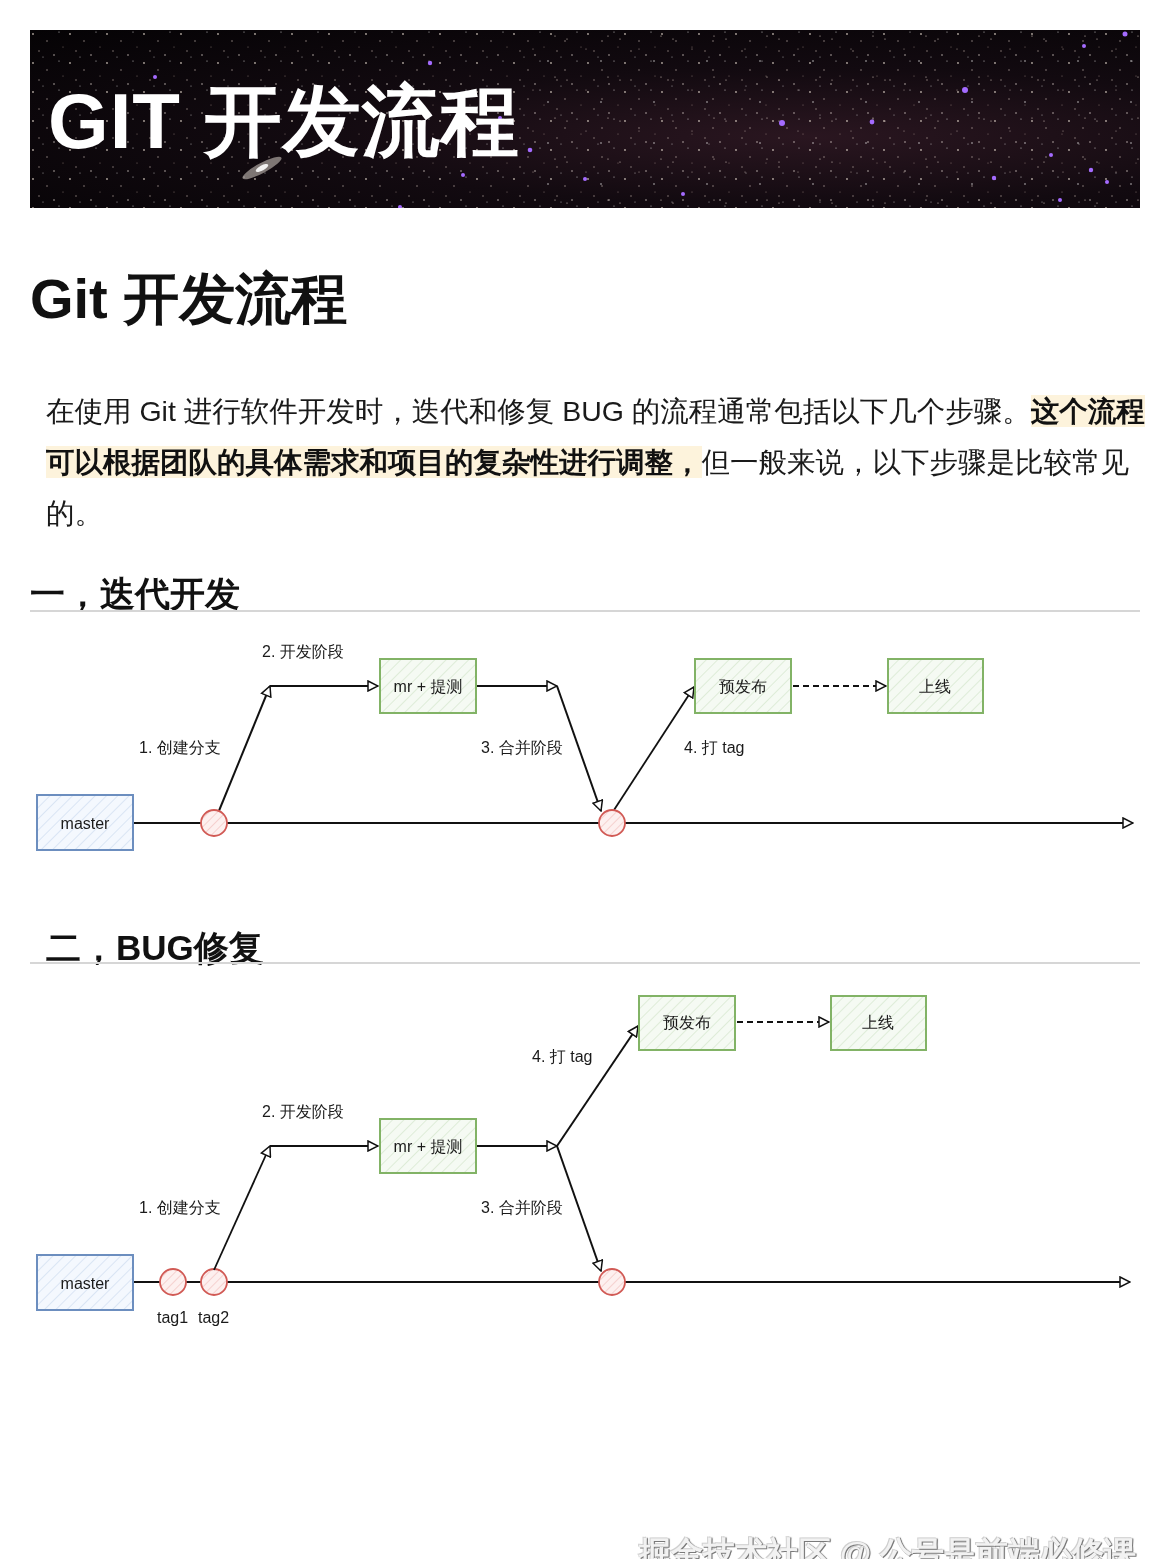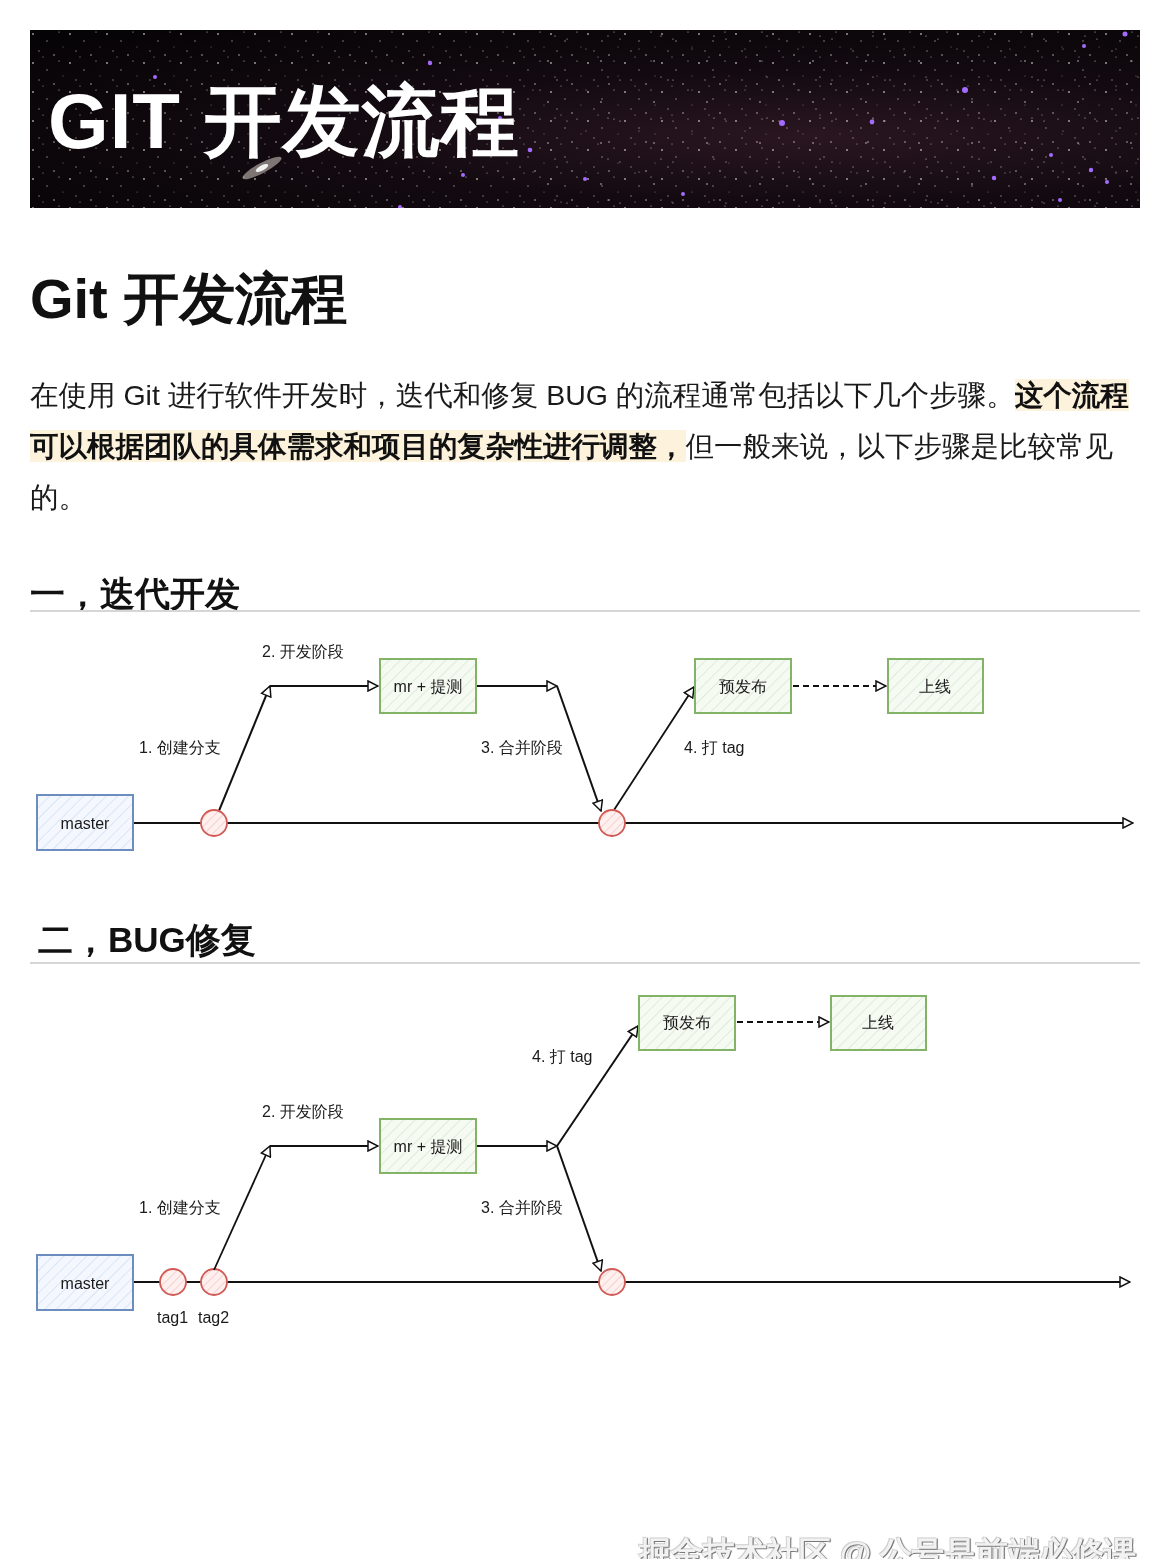--- a/index.html
+++ b/index.html
@@ -73,21 +73,21 @@
         <circle cx="1077" cy="152" r="2"></circle>
     </g>
     <ellipse cx="232" cy="138" rx="22" ry="5" fill="#d8cfc8" opacity="0.55" transform="rotate(-28 232 138)"></ellipse>
     <ellipse cx="232" cy="138" rx="7" ry="2.5" fill="#ffffff" opacity="0.9" transform="rotate(-28 232 138)"></ellipse>
   </svg>
   <div class="banner-title">GIT 开发流程</div>
 </div>
 
 <h1 class="page-title" style="margin:0">Git 开发流程</h1>
 
-<p class="intro" style="margin:0"><span>在使用 Git 进行软件开发时，迭代和修复 BUG 的流程通常包括以下几个步骤。</span><span class="hl">这个流程可以根据团队的具体需求和项目的复杂性进行调整，</span><span>但一般来说，以下步骤是比较常见的。</span></p>
+<p class="intro" style="margin:16px"><span>在使用 Git 进行软件开发时，迭代和修复 BUG 的流程通常包括以下几个步骤。</span><span class="hl">这个流程可以根据团队的具体需求和项目的复杂性进行调整，</span><span>但一般来说，以下步骤是比较常见的。</span></p>
 
 <h2 class="section-h" style="margin:0; top:572px;">一，迭代开发</h2>
 <div class="rule" style="top:610px;"></div>
 
 <svg class="diagram" style="top:630px;" width="1170" height="240">
   <defs>
     <pattern id="hatchBlue" width="8" height="8" patternUnits="userSpaceOnUse" patternTransform="rotate(45)">
       <rect width="8" height="8" fill="#f4f8fe"></rect>
       <line x1="0" y1="0" x2="0" y2="8" stroke="#c9d9ee" stroke-width="1.2"></line>
     </pattern>
@@ -133,21 +133,21 @@
   <line x1="793" y1="56" x2="886" y2="56" stroke="#111" stroke-width="1.8" stroke-dasharray="6,4" marker-end="url(#tri)"></line>
   <g>
     <rect x="888" y="29" width="95" height="54" fill="url(#hatchGreen)" stroke="#82b366" stroke-width="2"></rect>
     <text x="935" y="62" font-size="16" text-anchor="middle">上线</text>
   </g>
 
   <circle cx="214" cy="193" r="13" fill="url(#hatchRed)" stroke="#d15a55" stroke-width="1.8"></circle>
   <circle cx="612" cy="193" r="13" fill="url(#hatchRed)" stroke="#d15a55" stroke-width="1.8"></circle>
 </svg>
 
-<h2 class="section-h" style="margin:8px; top:910px;">二，BUG修复</h2>
+<h2 class="section-h" style="margin:16px; top:910px;">二，BUG修复</h2>
 <div class="rule" style="top:962px;"></div>
 
 <svg class="diagram" style="top:980px;" width="1170" height="360">
   <defs>
     <pattern id="hatchBlue2" width="8" height="8" patternUnits="userSpaceOnUse" patternTransform="rotate(45)">
       <rect width="8" height="8" fill="#f4f8fe"></rect>
       <line x1="0" y1="0" x2="0" y2="8" stroke="#c9d9ee" stroke-width="1.2"></line>
     </pattern>
     <pattern id="hatchGreen2" width="8" height="8" patternUnits="userSpaceOnUse" patternTransform="rotate(45)">
       <rect width="8" height="8" fill="#f5faf3"></rect>

